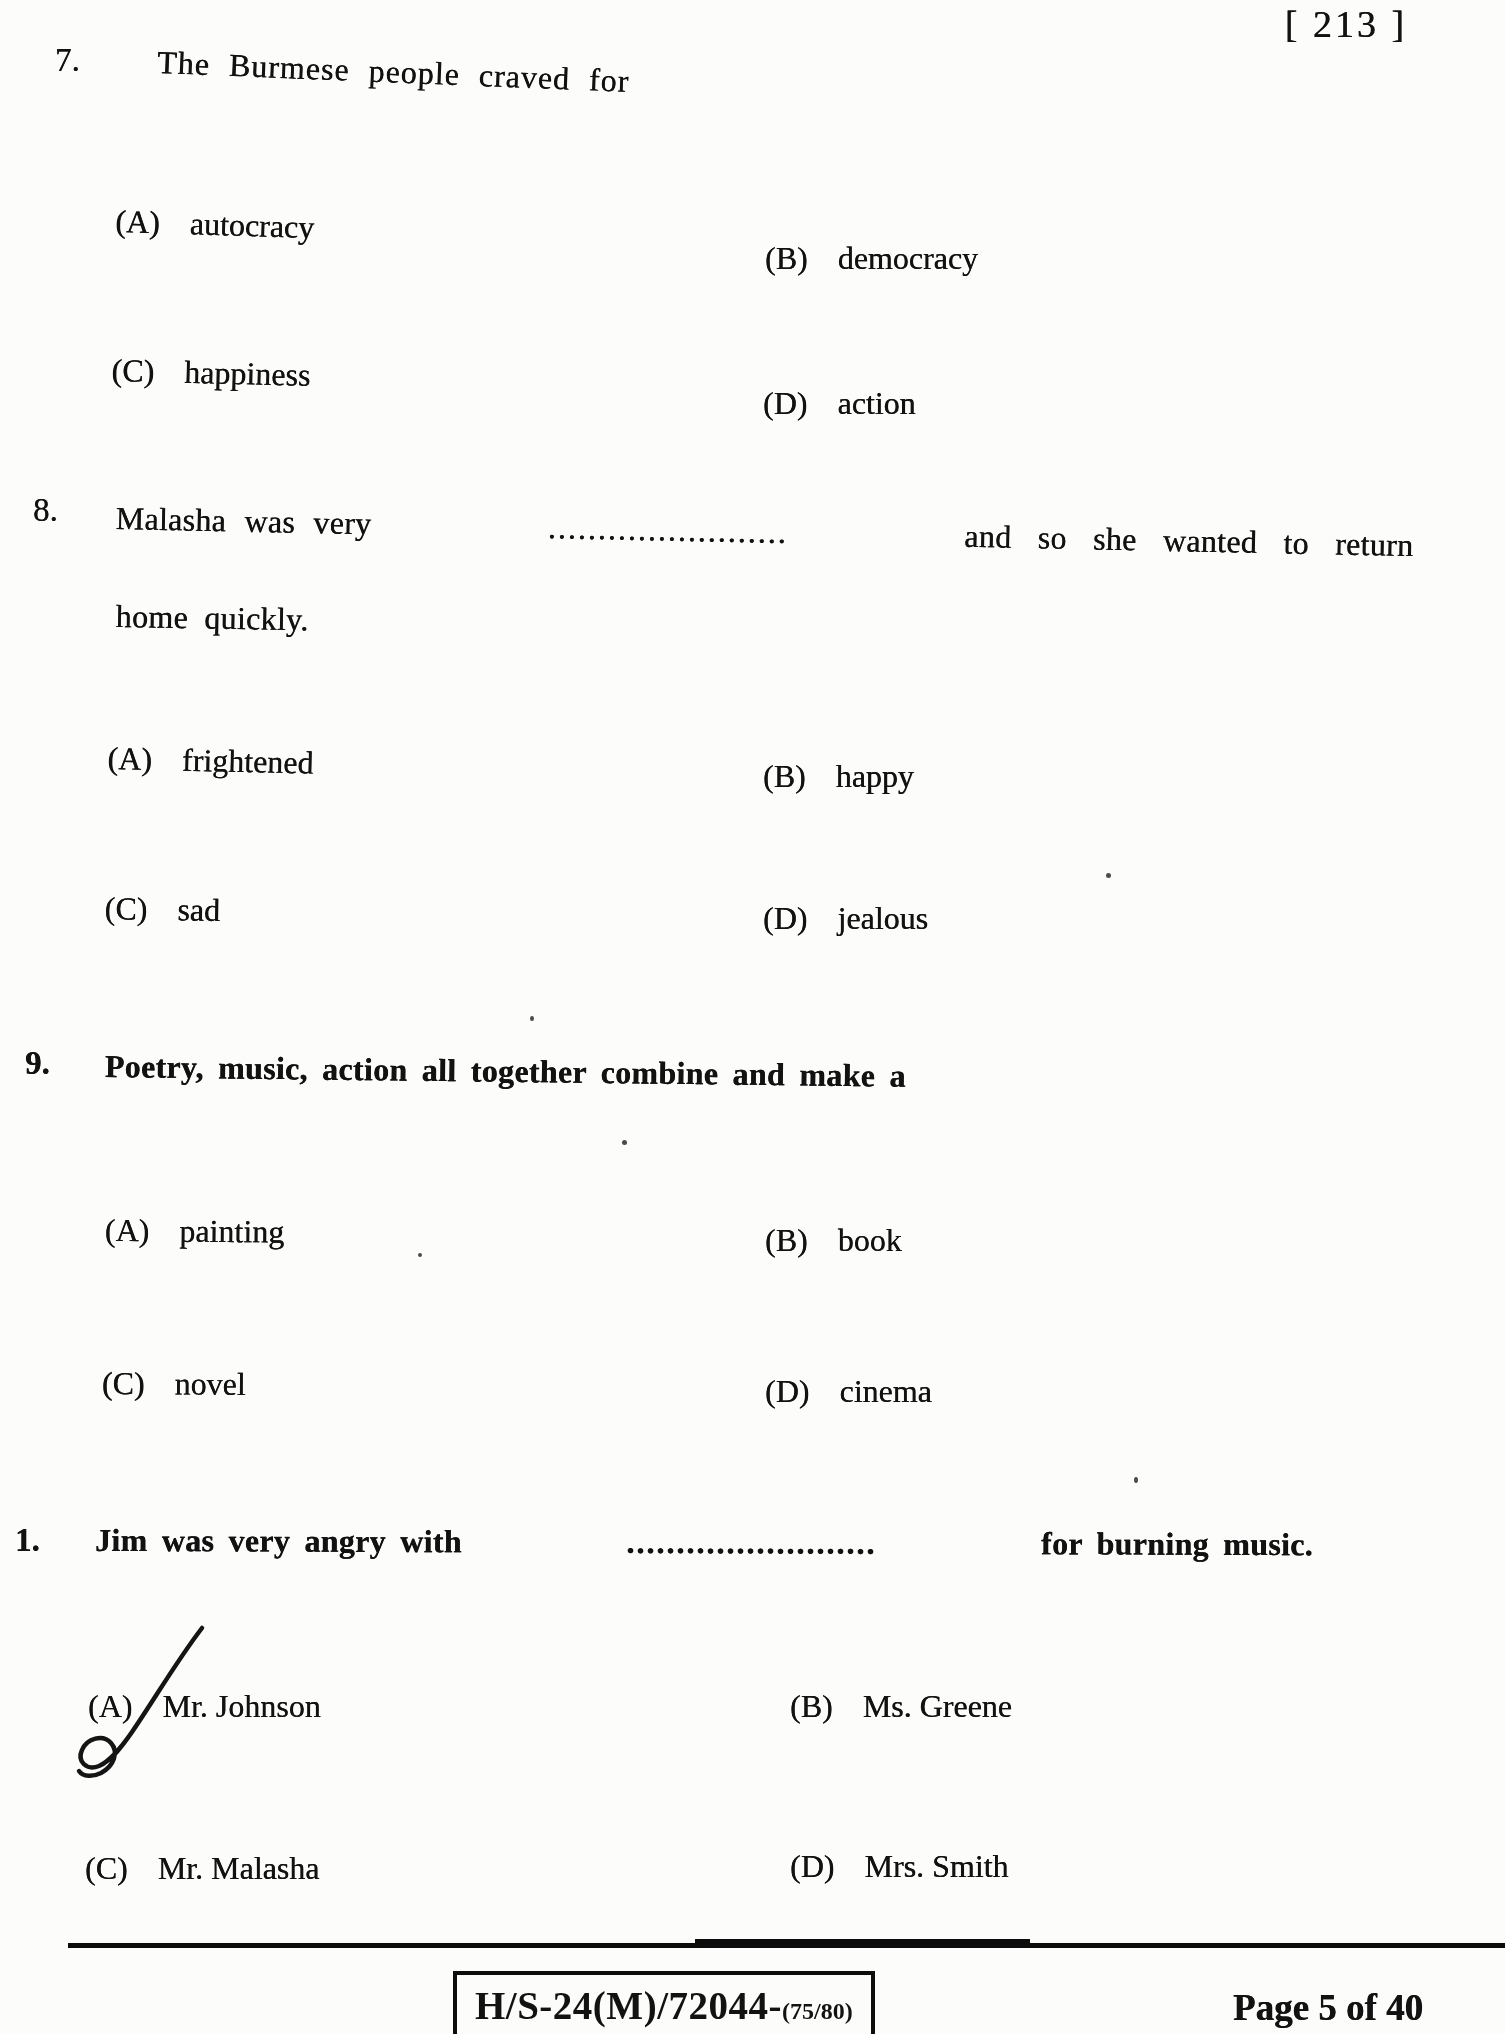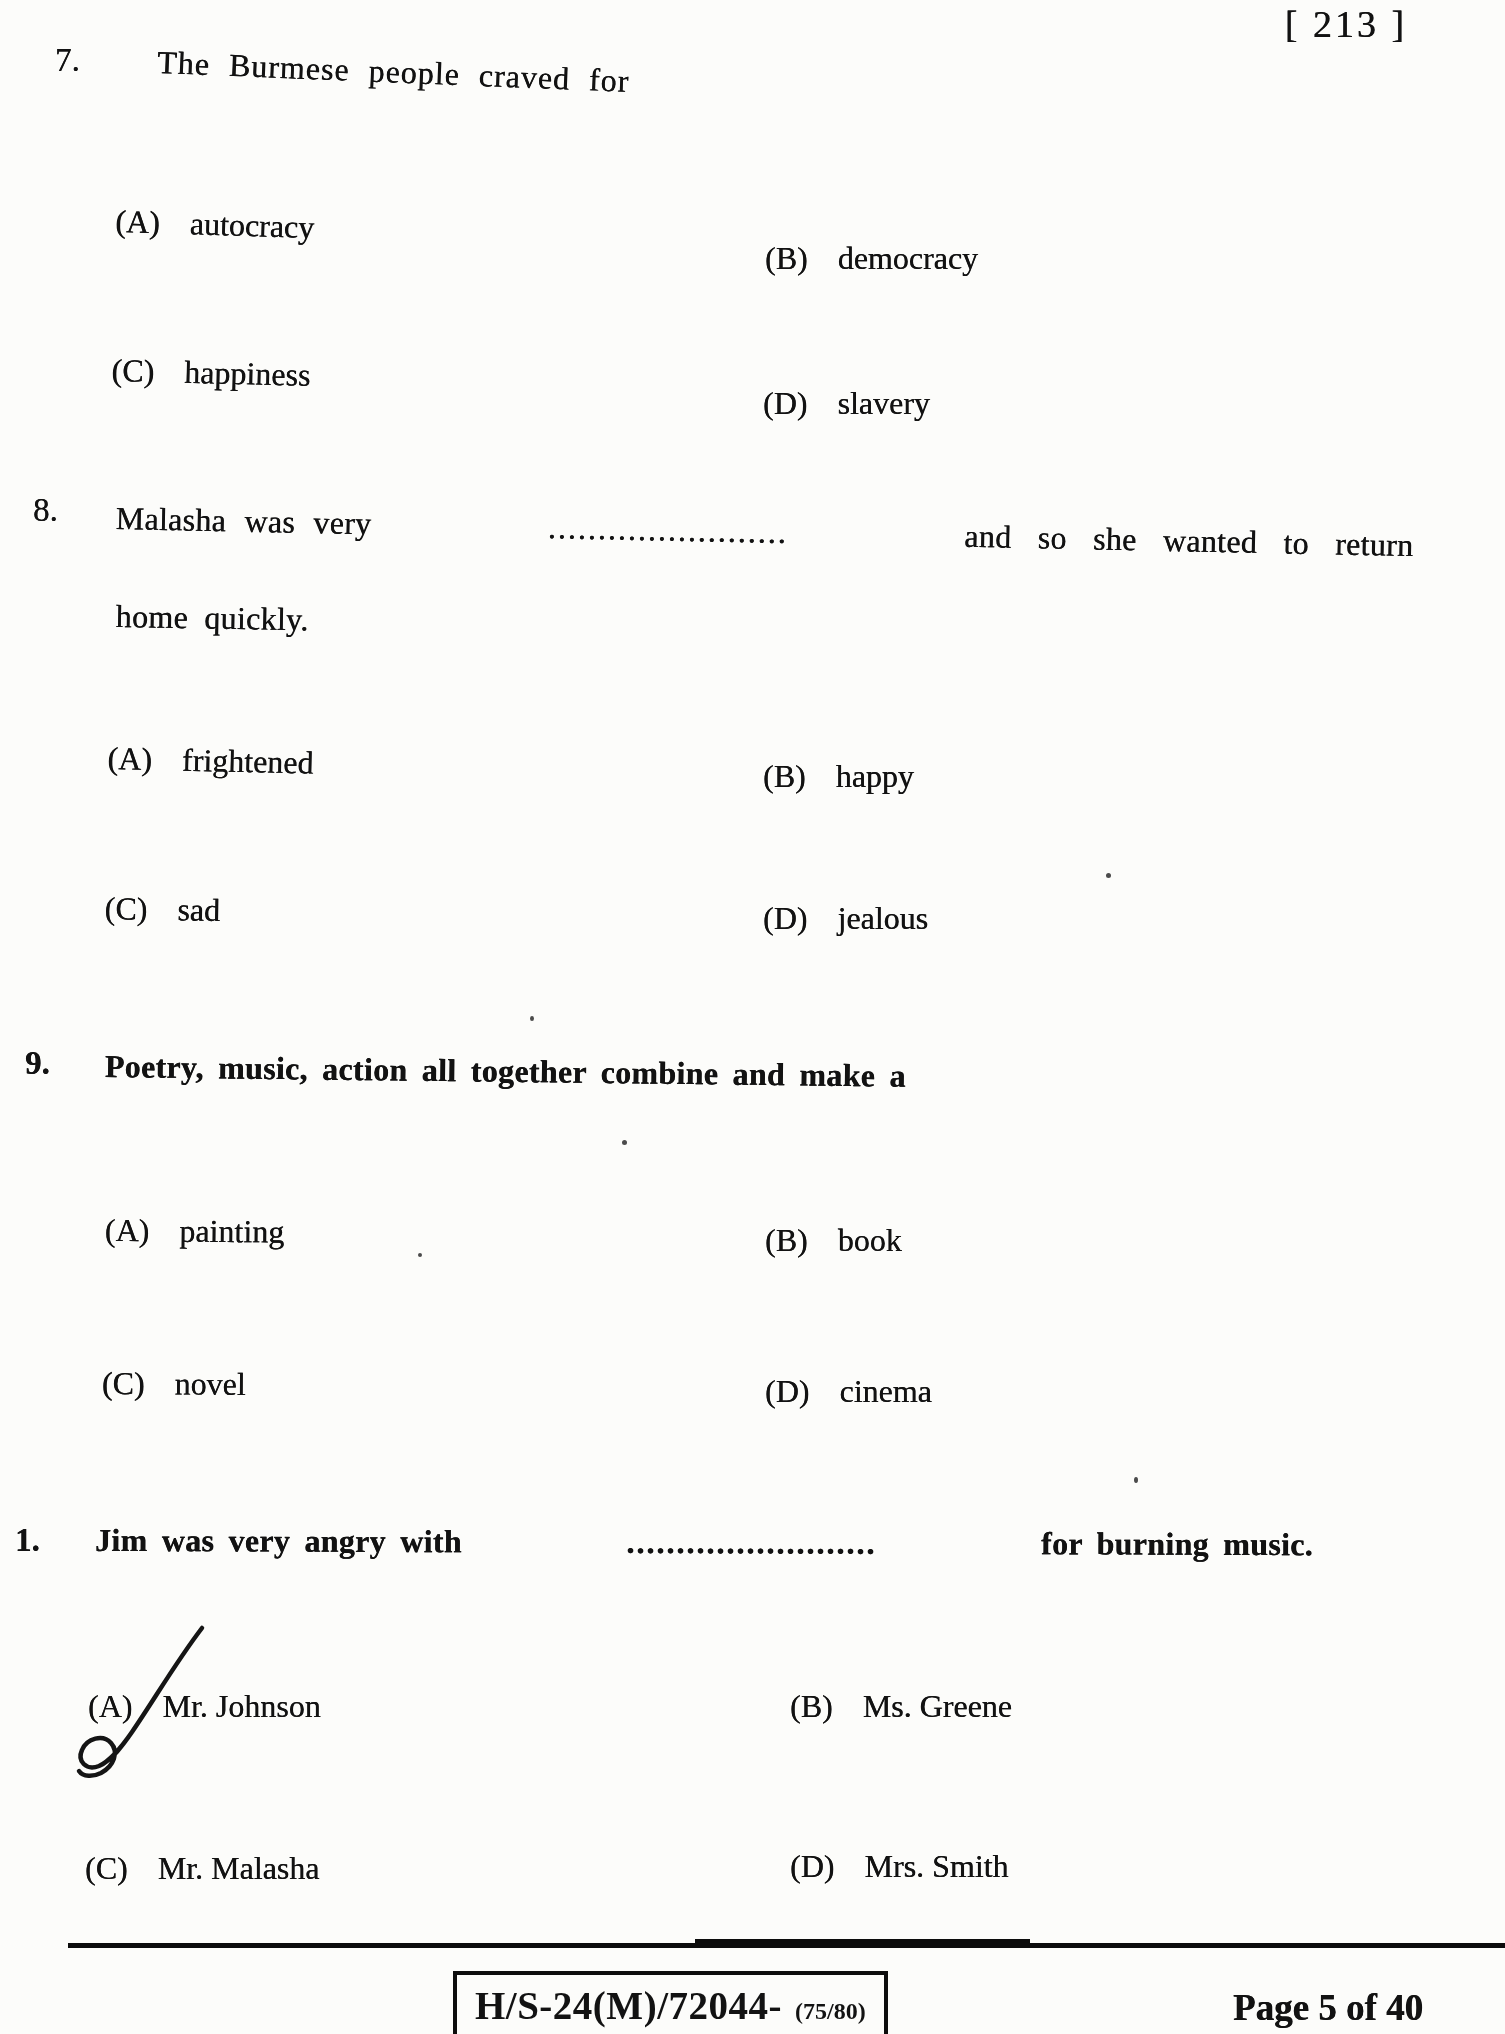--- a/index.html
+++ b/index.html
@@ -24,21 +24,21 @@
   .artifact-dot{position:absolute;background:#2b2b2b;border-radius:50%;opacity:.85;}
   .footer-rule{position:absolute;background:#0c0c0c;}
   .code-box{
     position:absolute;
     border:4px solid #0d0d0d;
     padding:8px 18px 26px 18px;
     display:flex;align-items:baseline;
     background:#fcfcfa;
   }
   .code-main{font-size:39px;font-weight:bold;letter-spacing:.5px;white-space:nowrap;}
-  .code-suffix{font-size:24px;font-weight:bold;white-space:nowrap;margin-left:13px;}
+  .code-suffix{font-size:24px;font-weight:bold;white-space:nowrap;}
   .page-indicator{font-size:37px;font-weight:bold;white-space:nowrap;}
   svg{display:block;}
 </style>
 </head>
 <body>
 
 <div class="page">
 
   <div class="abs ink" style="top:2px;right:98px;font-size:38px;letter-spacing:3px;">[ 213 ]</div>
 
@@ -52,21 +52,21 @@
   <div class="abs opt ink" style="left:765px;top:240px;">
     <span class="lbl">(B)</span>
     <span>democracy</span>
   </div>
   <div class="abs opt ink" style="left:112px;top:352px;transform:rotate(1.4deg);transform-origin:left top;">
     <span class="lbl">(C)</span>
     <span>happiness</span>
   </div>
   <div class="abs opt ink" style="left:763px;top:385px;">
     <span class="lbl">(D)</span>
-    <span>slavery</span>
+    <span>action</span>
   </div>
 
   <div class="abs qnum ink" style="left:33px;top:492px;">8.</div>
   <div class="abs stem stem-justify ink" style="left:116px;top:500px;width:1298px;transform:rotate(1.2deg);transform-origin:left top;">
     <span style="word-spacing:10px;">Malasha was very</span>
     <span class="dots">........................</span>
     <span style="word-spacing:18px;">and so she wanted to return</span>
   </div>
   <div class="abs stem ink" style="left:116px;top:598px;transform:rotate(1deg);transform-origin:left top;word-spacing:8px;">home quickly.</div>
 

